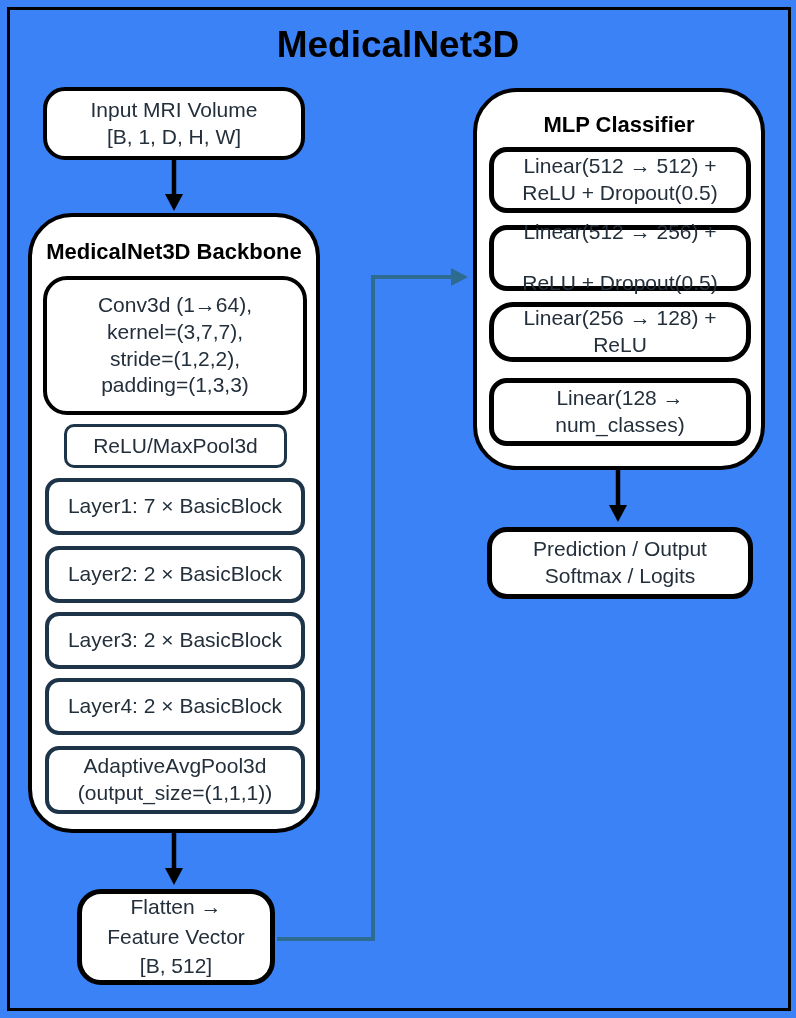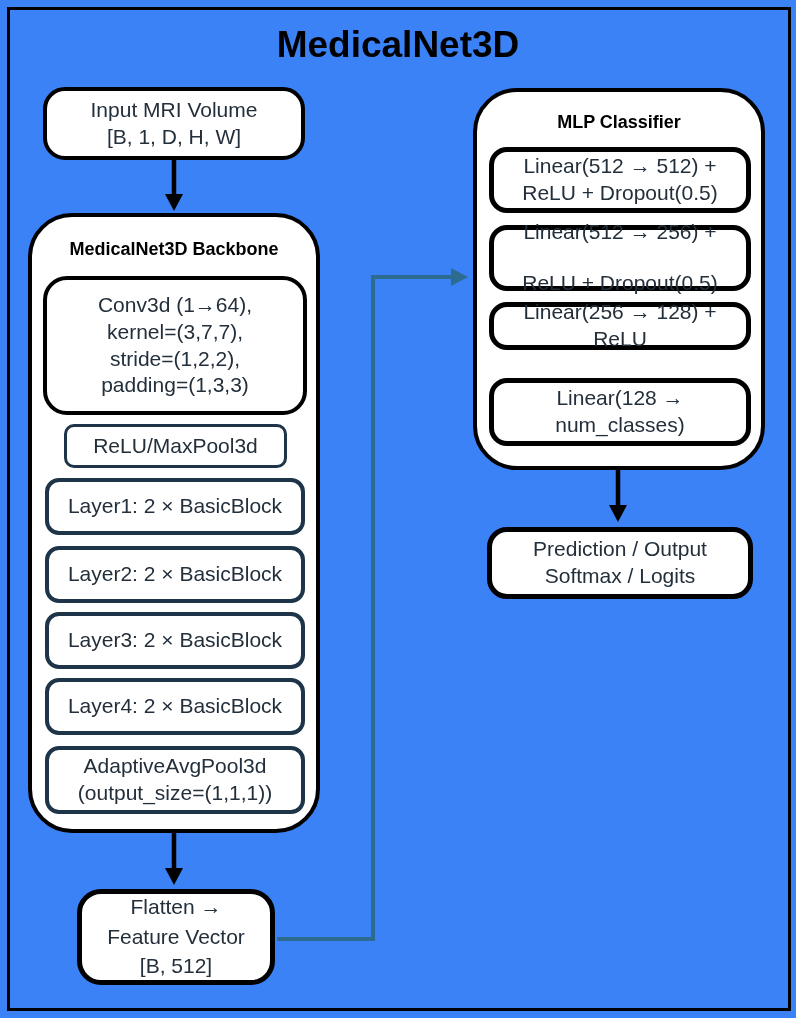--- a/index.html
+++ b/index.html
@@ -47,21 +47,21 @@
     box-sizing: border-box;
     background: #ffffff;
     border: 4px solid var(--border, #000);
     border-radius: 44px;
   }
   .container-title {
     position: absolute;
     left: 0; right: 0;
     text-align: center;
     font-weight: bold;
-    font-size: 18px;
+    font-size: 22px;
     color: var(--heading, #000);
   }
 
   
   .input-box   { left: 43px;  top: 87px;  width: 262px; height: 73px;
                  border: 4px solid var(--border); border-radius: 22px; }
   .backbone    { left: 28px;  top: 213px; width: 292px; height: 620px; }
   .backbone-title { top: 22px; }
   .conv-box    { left: 11px;  top: 59px;  width: 264px; height: 139px;
                  border: 4px solid var(--border); border-radius: 24px; }
@@ -78,21 +78,21 @@
   .flatten-box { left: 77px;  top: 889px; width: 198px; height: 96px;
                  border: 5px solid var(--border); border-radius: 24px; justify-content: space-between; }
 
   
   .mlp         { left: 473px; top: 88px;  width: 292px; height: 382px; }
   .mlp-title   { top: 20px; }
   .mlp-box     { left: 12px;  width: 262px;
                  border: 5px solid var(--border); border-radius: 18px; }
   .mlp1 { top: 55px;  height: 66px; }
   .mlp2 { top: 133px; height: 66px; gap: 24px; }
-  .mlp3 { top: 210px; height: 48px; }
+  .mlp3 { top: 210px; height: 60px; border-radius: 24px; }
   .mlp4 { top: 286px; height: 68px; }
   .softmax-box { left: 487px; top: 527px; width: 266px; height: 72px;
                  border: 5px solid var(--border); border-radius: 20px; }
 
   .black-line { stroke: var(--border, #000); stroke-width: 4.5; }
   .black-head { fill: var(--border, #000); }
   .blue-line  { stroke: var(--connector, #2e6b90); stroke-width: 4; fill: none; }
   .blue-head  { fill: var(--connector, #2e6b90); }
 </style>
 </head>
@@ -136,21 +136,21 @@
       <div class="line">kernel=(3,7,7),</div>
       <div class="line">stride=(1,2,2),</div>
       <div class="line">padding=(1,3,3)</div>
     </div>
 
     <div class="box relu-box">
       <div class="line">ReLU/MaxPool3d</div>
     </div>
 
     <div class="box layer-box layer1">
-      <div class="line">Layer1: 2 × BasicBlock</div>
+      <div class="line">Layer1: 7 × BasicBlock</div>
     </div>
     <div class="box layer-box layer2">
       <div class="line">Layer2: 2 × BasicBlock</div>
     </div>
     <div class="box layer-box layer3">
       <div class="line">Layer3: 2 × BasicBlock</div>
     </div>
     <div class="box layer-box layer4">
       <div class="line">Layer4: 2 × BasicBlock</div>
     </div>

